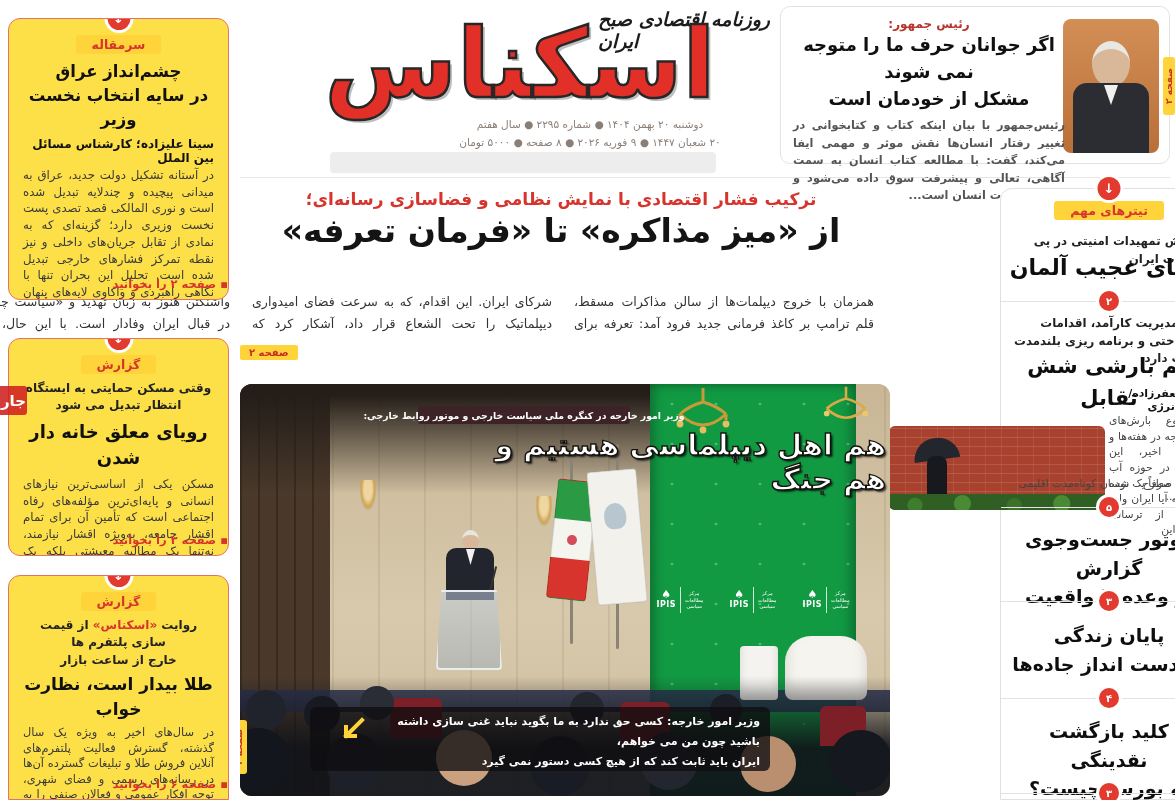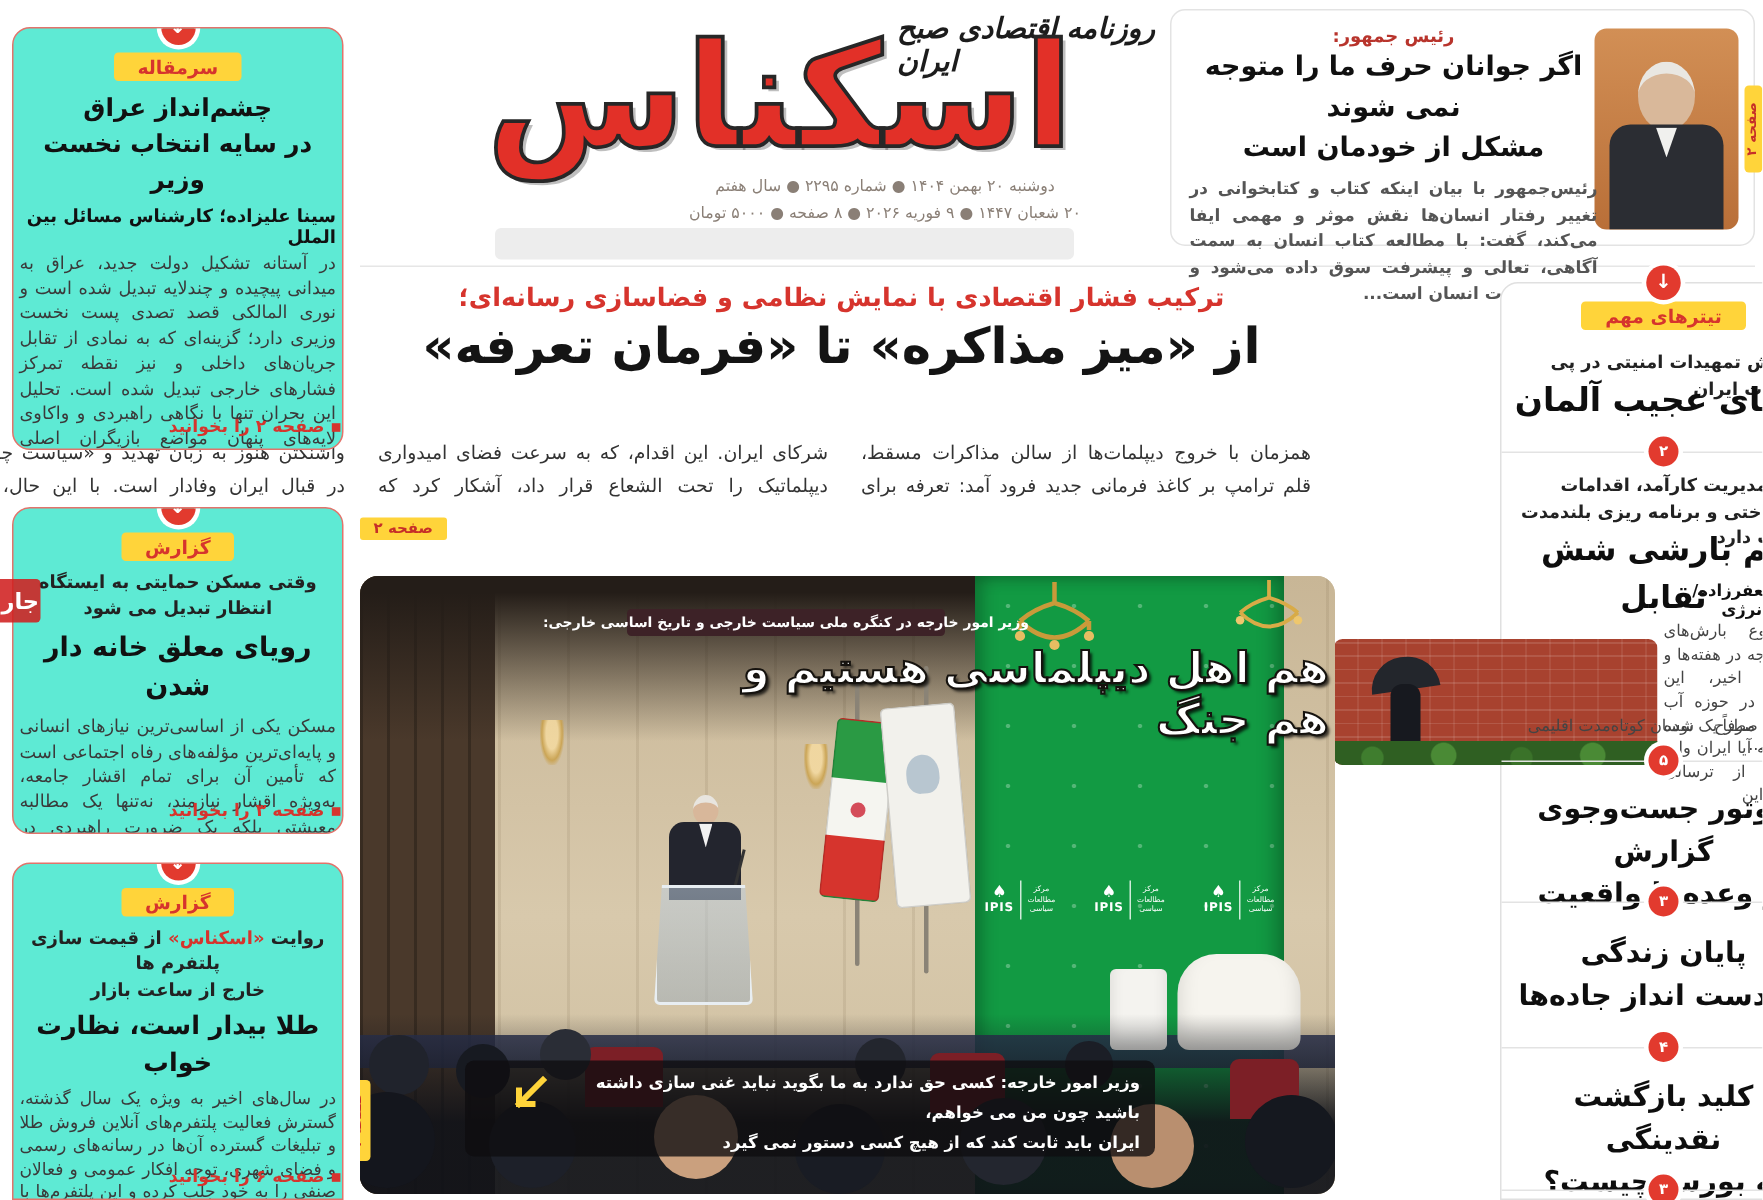--- a/index.html
+++ b/index.html
@@ -2,22 +2,22 @@
 <html lang="fa" dir="rtl"><head>
 <meta charset="utf-8">
 <style>
   html,body{margin:0;padding:0;background:#fff;}
   *{box-sizing:border-box;}
   #canvas{position:relative;width:1175px;height:800px;background:#fff;overflow:hidden;
           font-family:"DejaVu Sans","Liberation Sans",sans-serif;direction:rtl;}
   .abs{position:absolute;}
 
   
-  .lbox{position:absolute;left:8px;width:221px;background:#5eead4;border:1.5px solid #e2736b;
-        border-radius:12px;padding:8px 4px;overflow:hidden;}
+  .lbox{position:absolute;left:8px;width:221px;background:#fde047;border:1.5px solid #e2736b;
+        border-radius:12px;padding:8px 14px;overflow:hidden;}
   .arrow-circle{position:absolute;top:-12px;left:50%;transform:translateX(-50%);width:23px;height:23px;
         border-radius:50%;background:#e23a2e;color:#fff;display:flex;align-items:center;justify-content:center;
         font-size:13px;font-weight:bold;box-shadow:0 0 0 3px #fff;z-index:3;}
   .arrow-circle::before{content:"↓";}
   .badge{display:block;margin:8px auto 6px;width:max-content;background:#ffd43a;color:#d6342d;
          font-size:12.5px;font-weight:bold;padding:2px 16px;border-radius:3px;text-align:center;}
   .lbox .kick{font-size:12px;font-weight:bold;color:#222;text-align:center;line-height:1.45;}
   .lbox h3{margin:4px 0 5px;font-size:16.5px;color:#111;text-align:center;line-height:1.45;}
   .lbox .byline{font-size:12px;font-weight:bold;color:#111;margin:2px 0;}
   .lbox .body{font-size:11.8px;color:#3a3a3a;text-align:justify;line-height:1.42;}
@@ -332,21 +332,21 @@
       <div class="hd" style="left:470px;top:18px;width:32px;height:32px;background:#1b1e26;"></div>
       <div class="hd" style="left:-14px;top:52px;width:64px;height:64px;background:#14161d;"></div>
       <div class="hd" style="left:86px;top:58px;width:58px;height:58px;background:#1d2029;"></div>
       <div class="hd" style="left:196px;top:54px;width:56px;height:56px;background:#caa07e;"></div>
       <div class="hd" style="left:290px;top:60px;width:60px;height:60px;background:#191c24;"></div>
       <div class="hd" style="left:400px;top:56px;width:58px;height:58px;background:#23262f;"></div>
       <div class="hd" style="left:500px;top:60px;width:56px;height:56px;background:#b98f6f;"></div>
       <div class="hd" style="left:590px;top:54px;width:62px;height:62px;background:#15181f;"></div>
     </div>
 
-    <div class="ph-topcap">وزیر امور خارجه در کنگره ملی سیاست خارجی و تاریخ اساسی خارجی:</div>
+    <div class="ph-topcap">وزیر امور خارجه در کنگره ملی سیاست خارجی و موتور روابط خارجی:</div>
     <div class="ph-bigline">هم اهل دیپلماسی هستیم و هم جنگ</div>
 
     <div class="ph-botcap">
       <svg class="yarrow" viewBox="0 0 30 30">
         <path d="M24 4 L8 20 M8 20 v-9 M8 20 h9" stroke="#ffd43a" stroke-width="4" fill="none" stroke-linecap="square"></path>
       </svg>
       <div class="lines">
         <div>وزیر امور خارجه: کسی حق ندارد به ما بگوید نباید غنی سازی داشته باشید چون من می خواهم،</div>
         <div>ایران باید ثابت کند که از هیچ کسی دستور نمی گیرد</div>
       </div>

